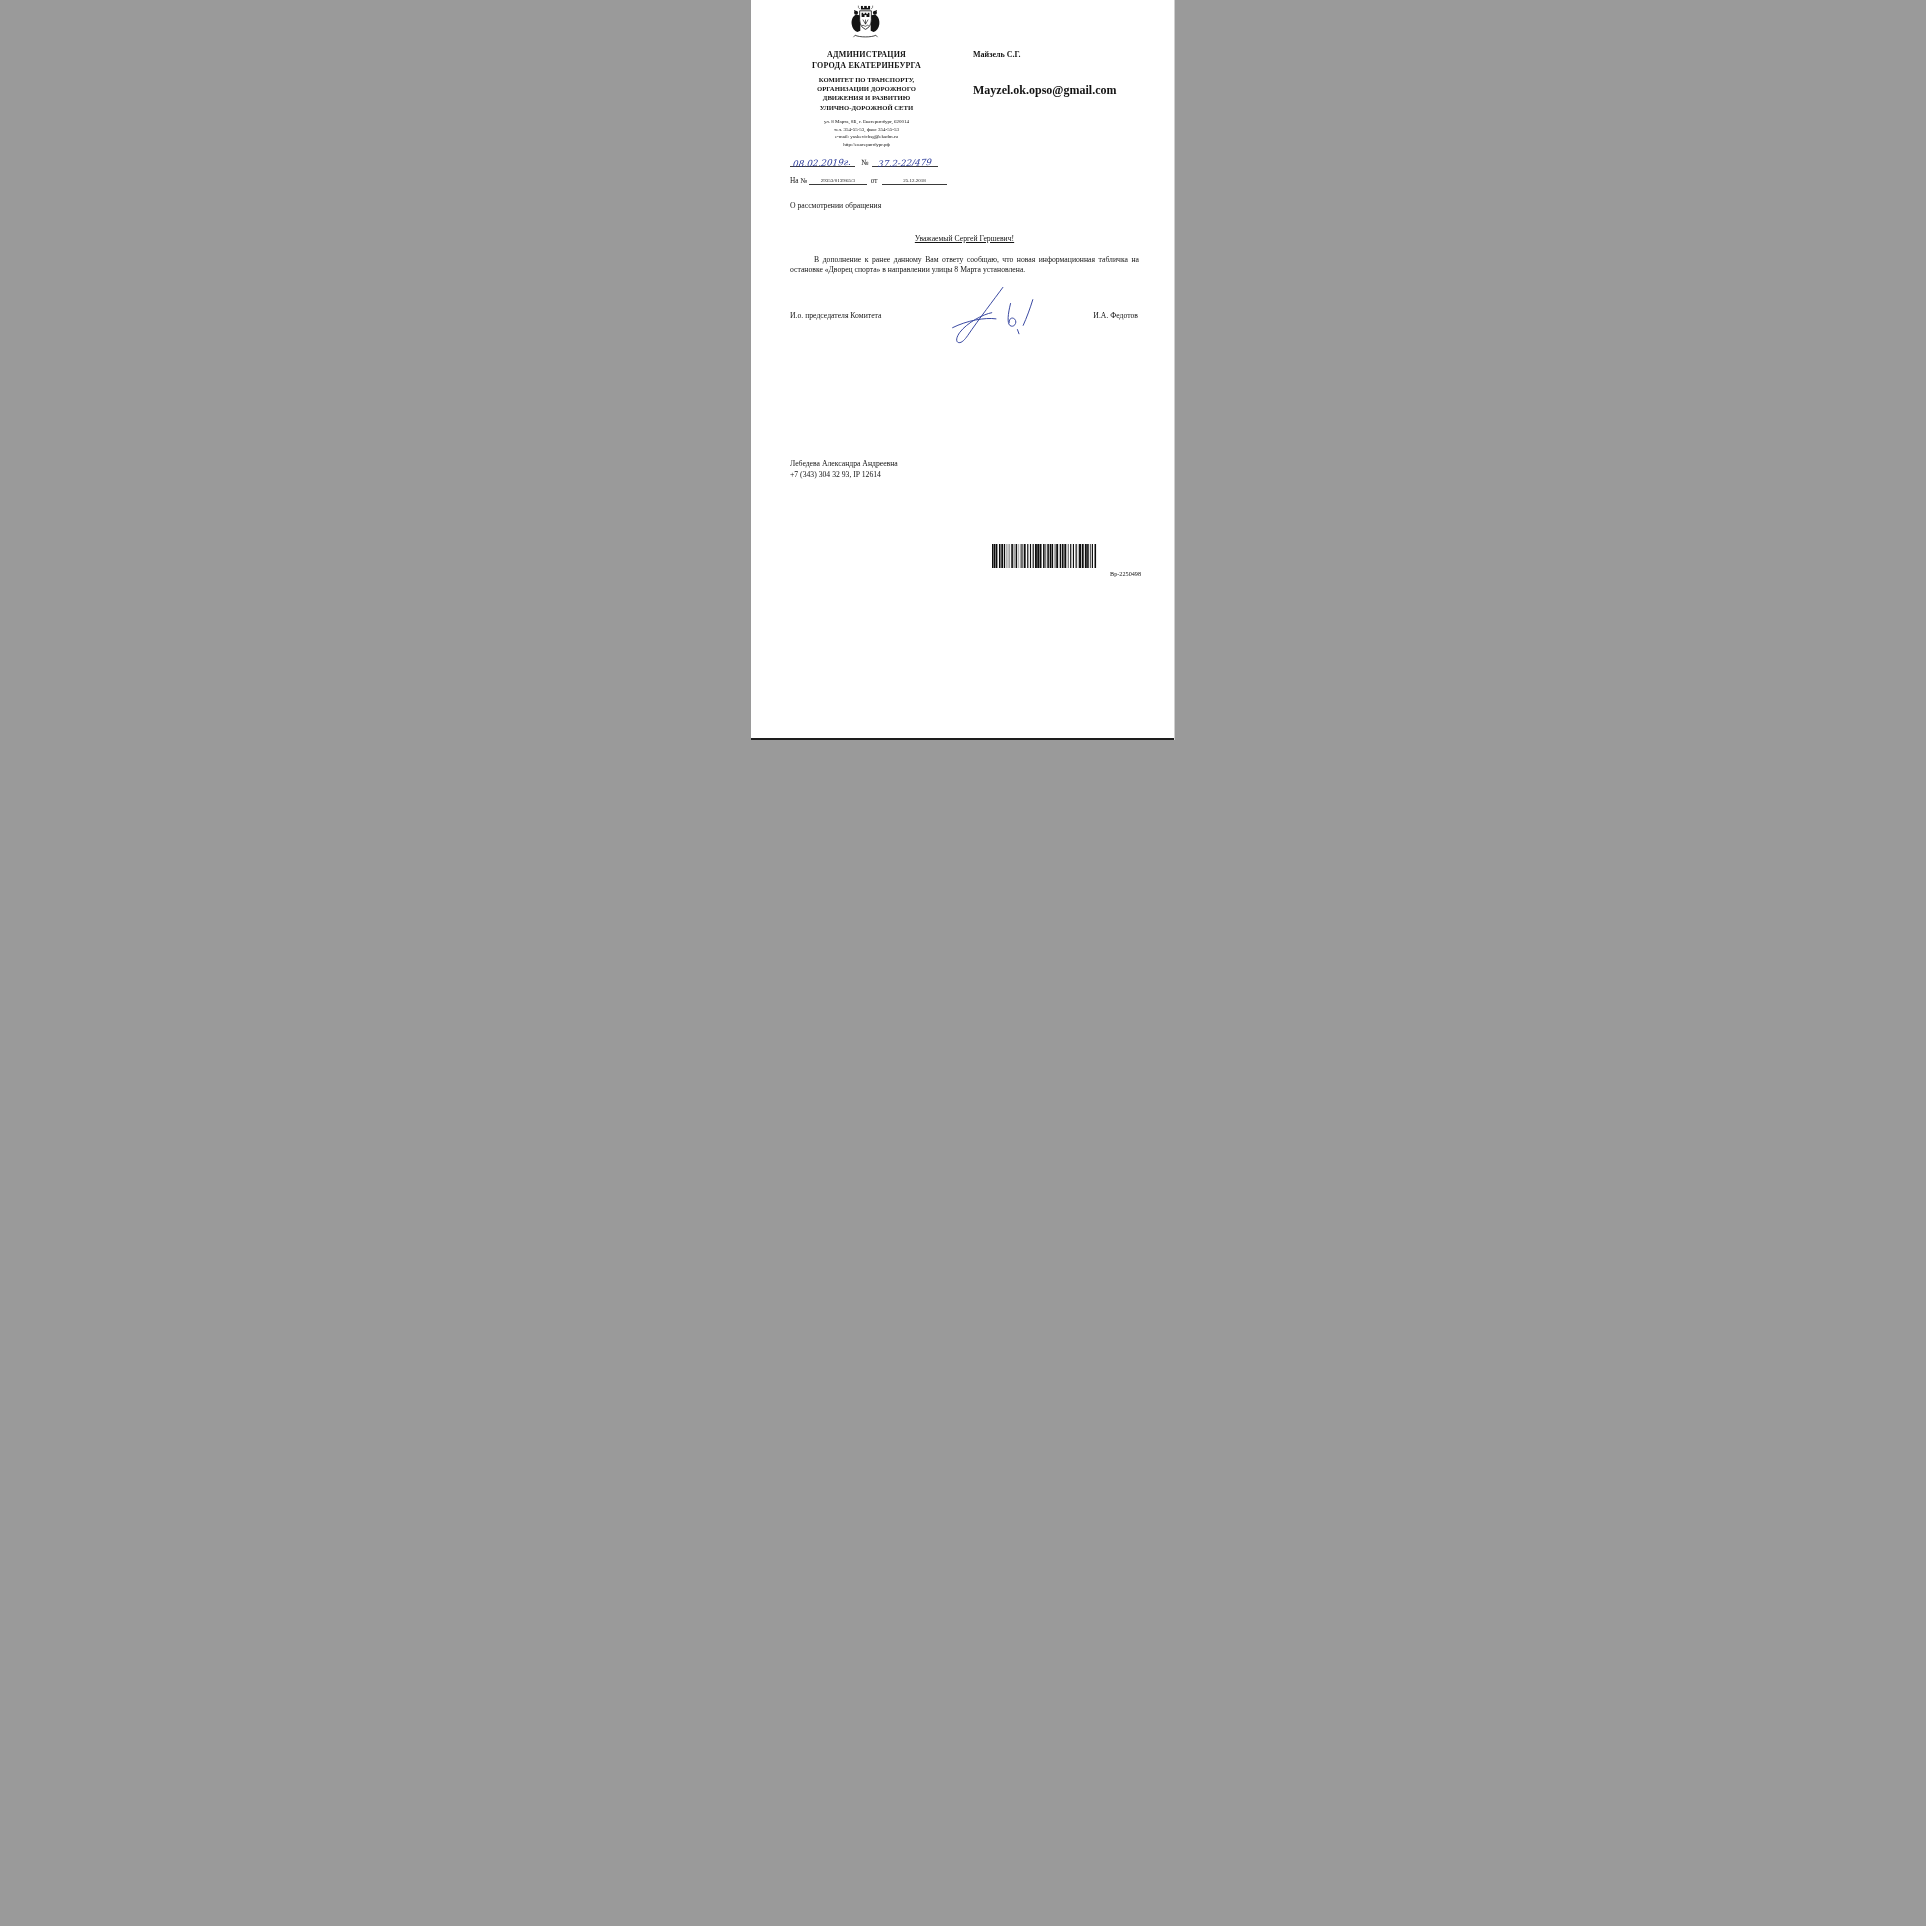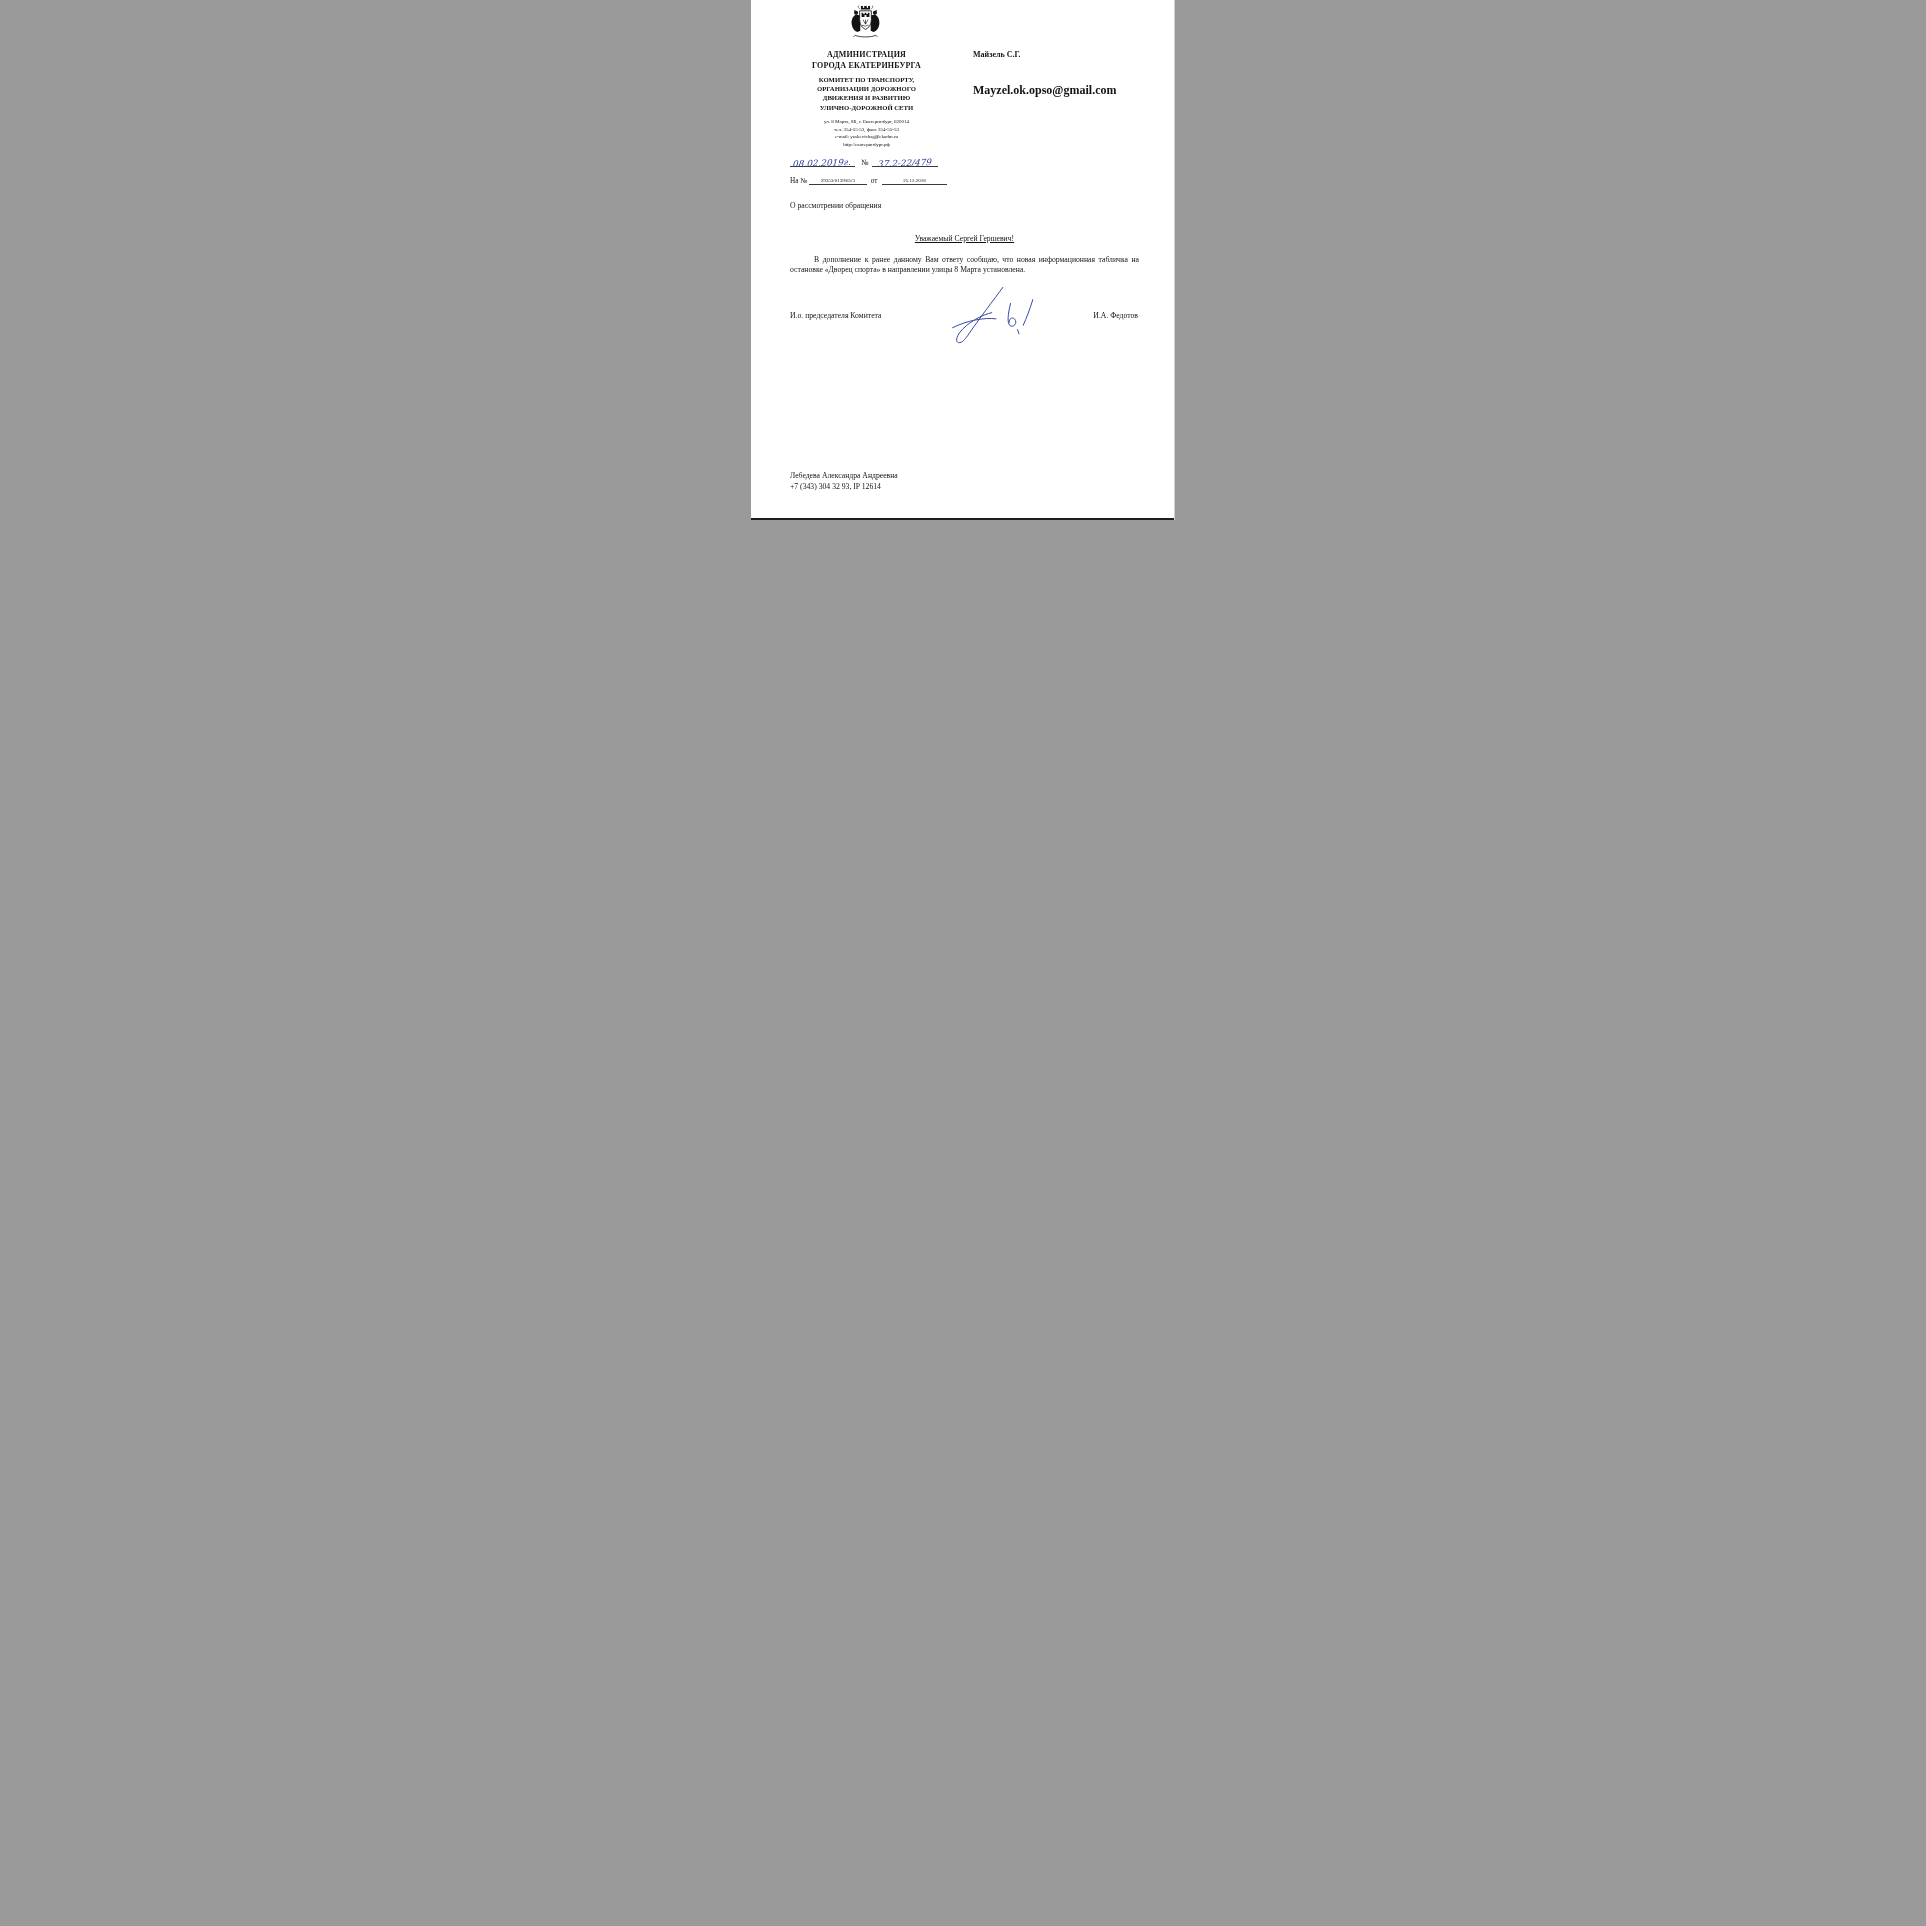--- a/index.html
+++ b/index.html
@@ -1,19 +1,19 @@
 <!DOCTYPE html>
 <html lang="ru" style="font-size:6.2px"><head>
 <meta charset="utf-8">
 <style>
   * { margin:0; padding:0; box-sizing:border-box; }
   html,body { background:#9a9a9a; }
   .page {
     position:relative;
-    width:424px; height:520px;
+    width:424px; height:740px;
     margin:0 auto;
     background:#ffffff;
     font-family:"Liberation Serif", serif;
     color:#141414;
     overflow:hidden;
   }
   .scan-edge-bottom {
     position:absolute; left:0; right:0; bottom:0; height:1.9px;
     background:#1d1d1d;
   }
@@ -91,21 +91,21 @@
     font-size:7.7px; line-height:1.28;
     text-align:justify; text-indent:24px;
   }
 
   
   .signer-title { position:absolute; left:39px; top:311px; font-size:7.7px; }
   .signer-name  { position:absolute; right:37px;  top:311px; font-size:7.7px; }
   .signature-svg { position:absolute; left:195px; top:282px; }
 
   
-  .executor { position:absolute; left:39px; top:470px; font-size:7.7px; line-height:1.45; }
+  .executor { position:absolute; left:39px; top:458px; font-size:7.7px; line-height:1.45; }
   .barcode  { position:absolute; left:241px; top:544px; width:106px; height:24px; }
   .barcode svg { width:100%; height:100%; }
   .barcode-label { position:absolute; right:34px; top:570px; font-size:6.2px; }
 </style>
 </head>
 <body>
 
 <div class="page">
 
   <svg class="emblem" width="39" height="37" viewBox="0 0 120 112" aria-hidden="true">

